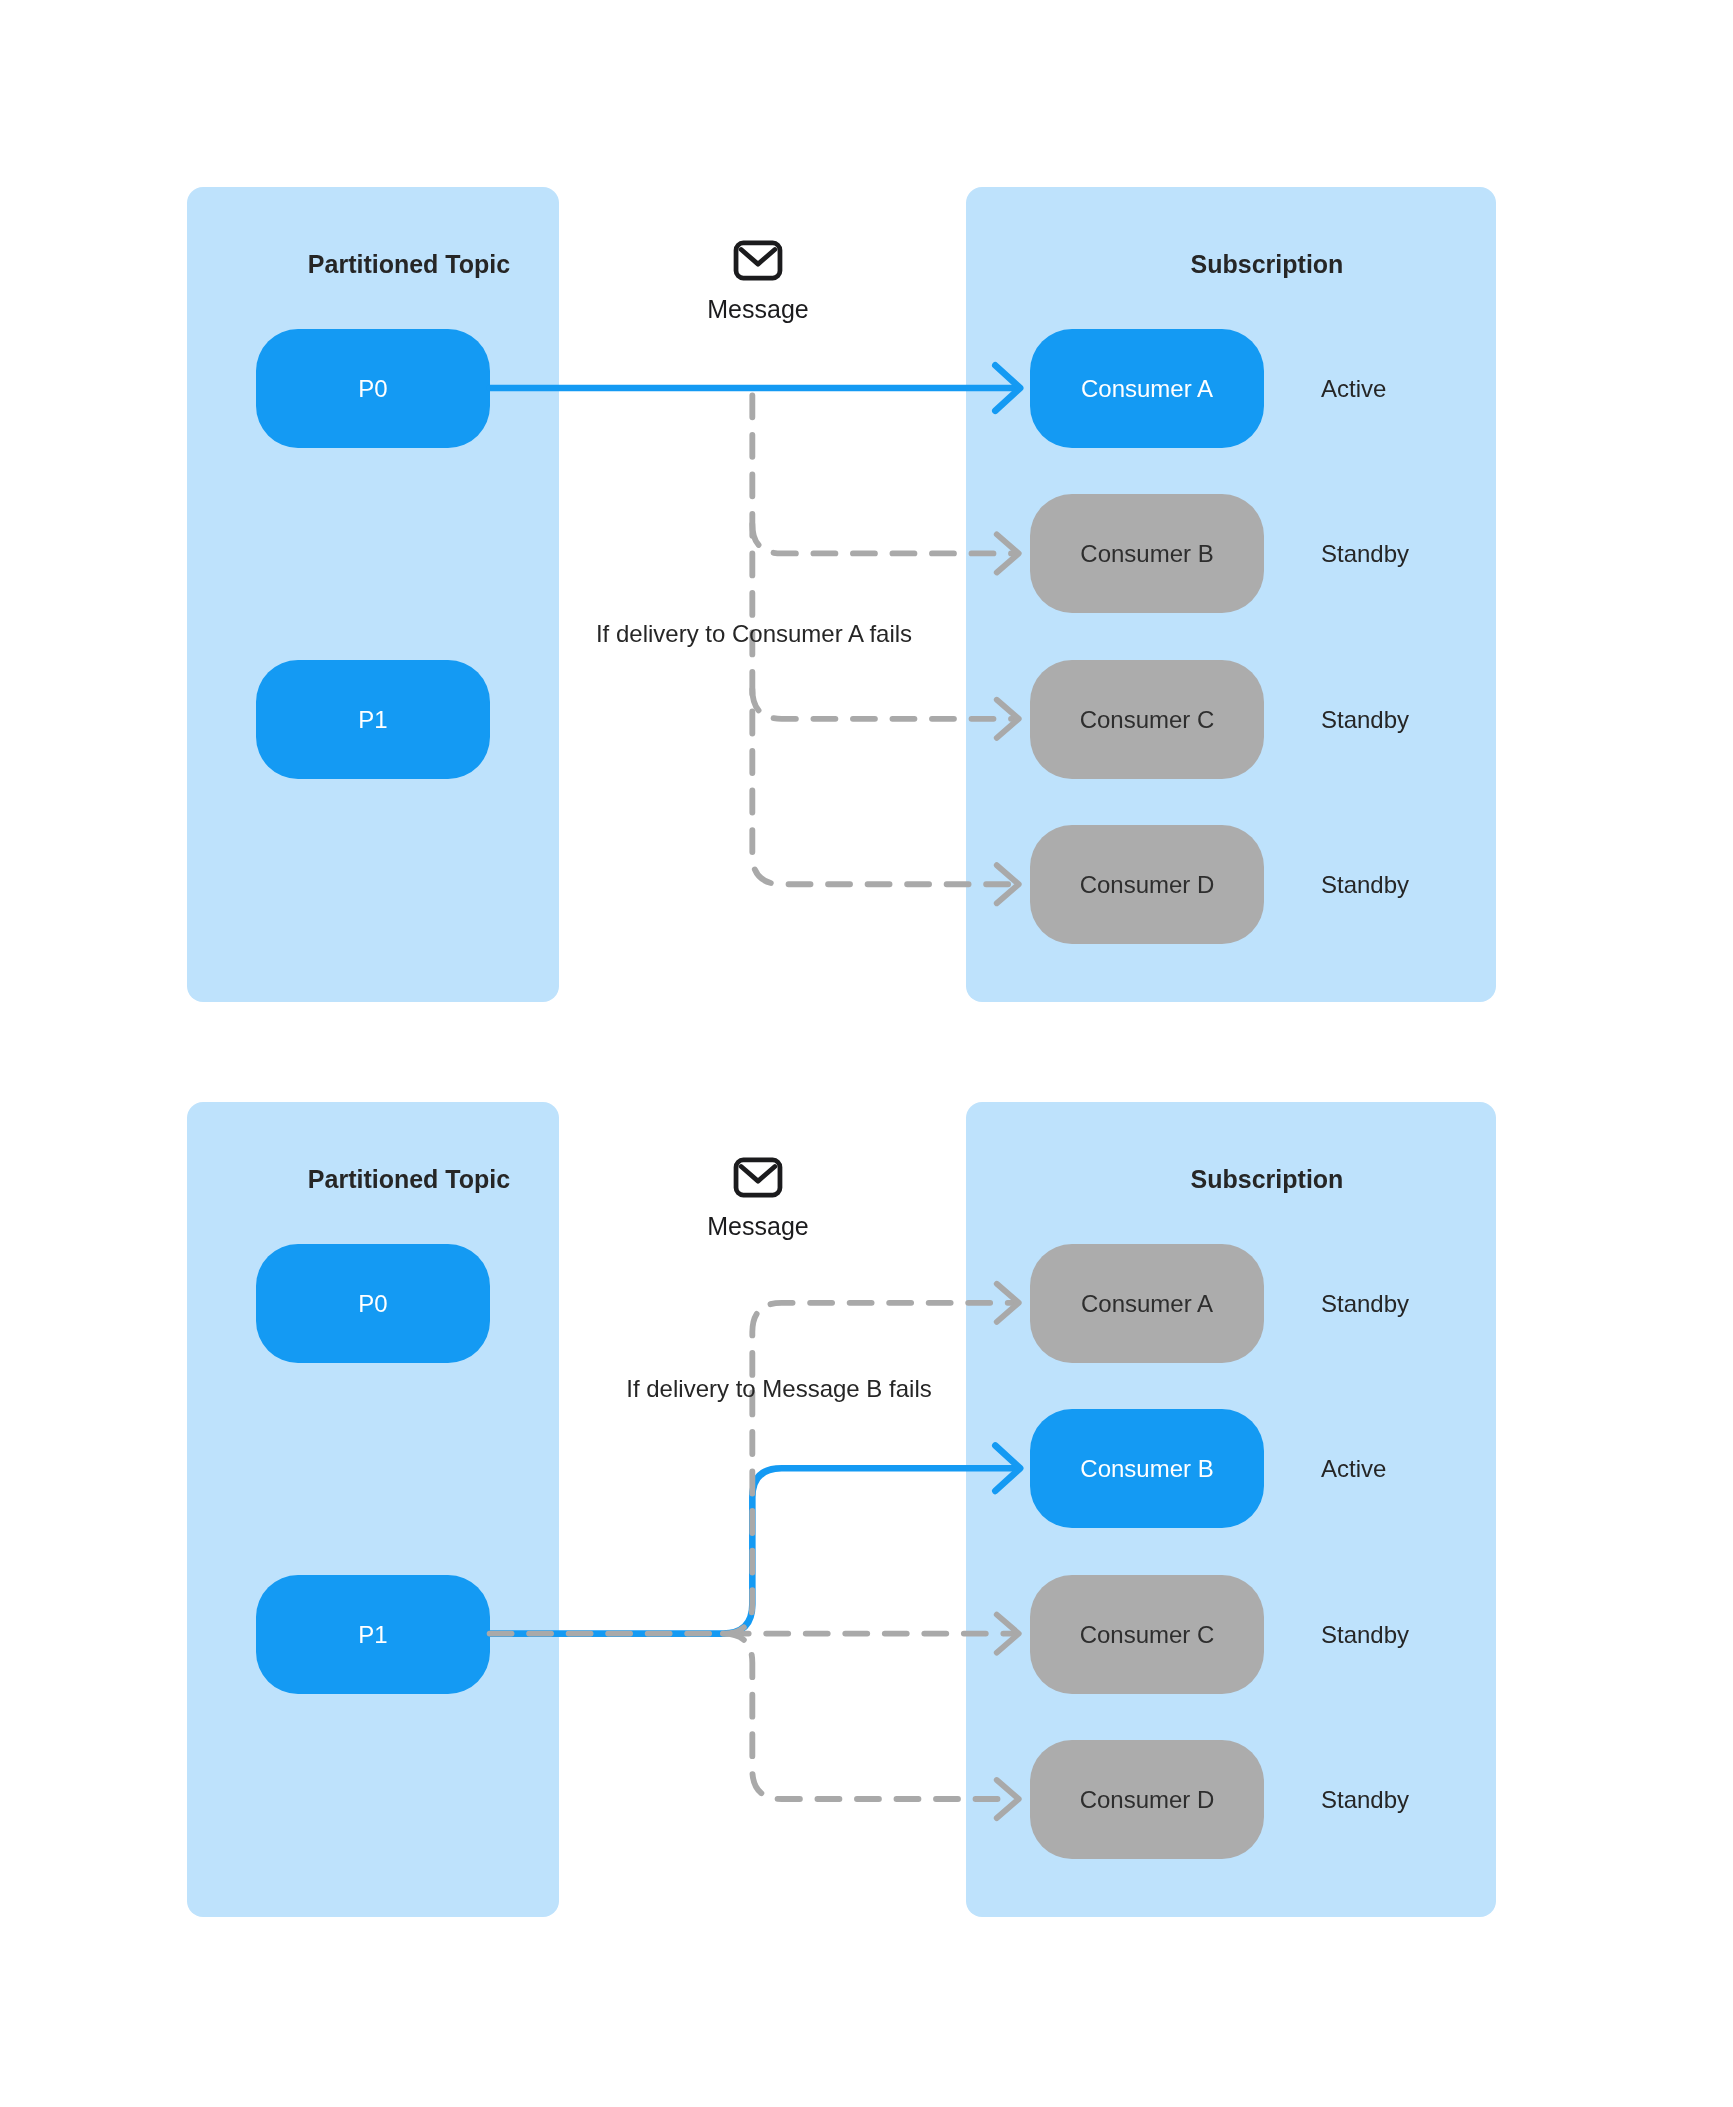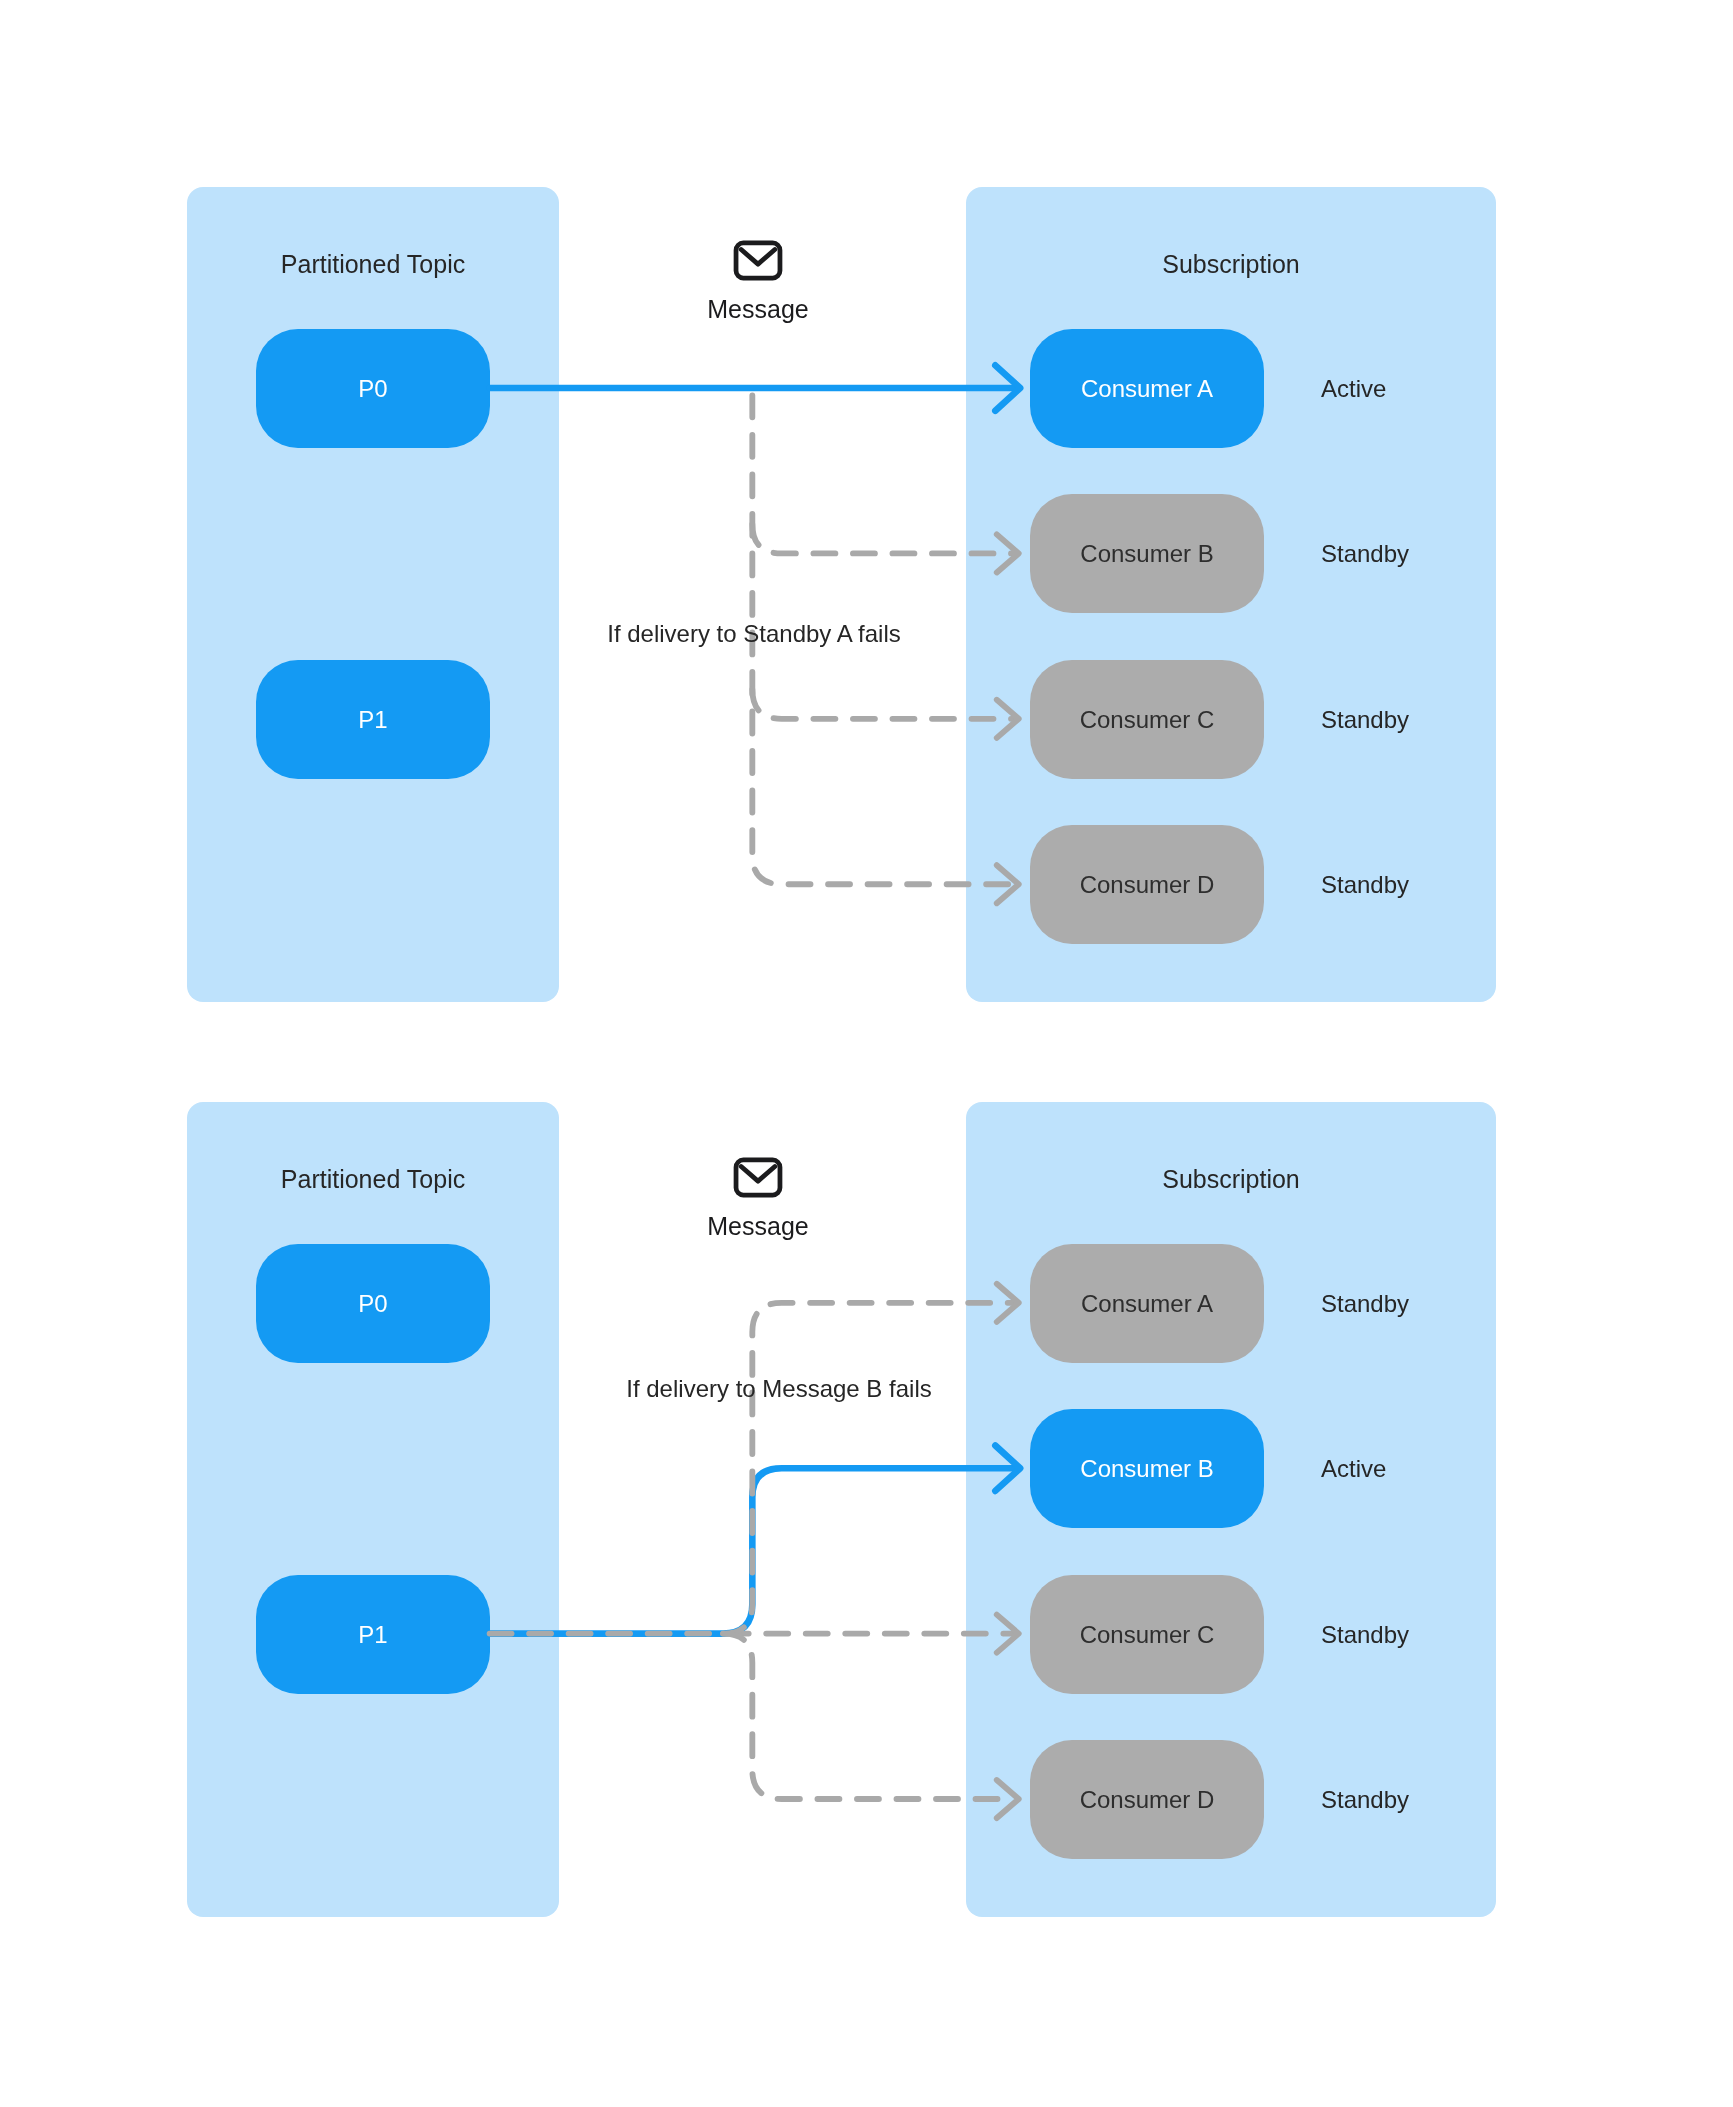--- a/index.html
+++ b/index.html
@@ -17,21 +17,21 @@
     position:relative;width:1733px;height:2108px;background:#ffffff;overflow:hidden;
     font-family:"Liberation Sans", sans-serif;
   }
   .panel{
     position:absolute;width:372px;height:815px;background:var(--panel);
     border-radius:16px;z-index:1;
   }
   .panel.right{width:530px;}
   .panel-title{
     position:absolute;left:0;top:59px;width:100%;height:37px;line-height:37px;
-    text-align:center;font-size:25px;font-weight:400;color:var(--text-dark);z-index:6;
+    text-align:center;font-size:25px;font-weight:700;color:var(--text-dark);z-index:6;padding-left:36px;
   }
   .pill{
     position:absolute;width:234px;height:119px;border-radius:42px;
     display:flex;align-items:center;justify-content:center;
     font-size:24px;z-index:6;
   }
   .pill.blue{background:var(--accent);color:var(--pill-text-light);}
   .pill.gray{background:var(--pill-gray);color:var(--text-on-gray);}
   .status{
     position:absolute;left:355px;width:176px;height:37px;line-height:37px;
@@ -87,21 +87,21 @@
     </div>
     <div class="status" style="top:679px;">Standby</div>
   </div>
 
   <svg class="msg-icon" style="left:733px;top:240px;" viewBox="0 0 68 56">
     <rect class="env" x="4" y="4" width="60" height="48" rx="10"></rect>
     <path class="env" d="M11 13 L34 33 L57 13"></path>
   </svg>
   <div class="msg-label" style="left:670px;top:292px;">Message</div>
 
-  <div class="condition" style="left:754px;top:634px;">If delivery to Standby A fails</div>
+  <div class="condition" style="left:754px;top:634px;">If delivery to Consumer A fails</div>
 
   <div class="panel" style="left:187px;top:1102px;">
     <div class="panel-title">Partitioned Topic</div>
     <div class="pill blue" style="left:69px;top:142px;">
       <span>P0</span>
     </div>
     <div class="pill blue" style="left:69px;top:473px;">
       <span>P1</span>
     </div>
   </div>

